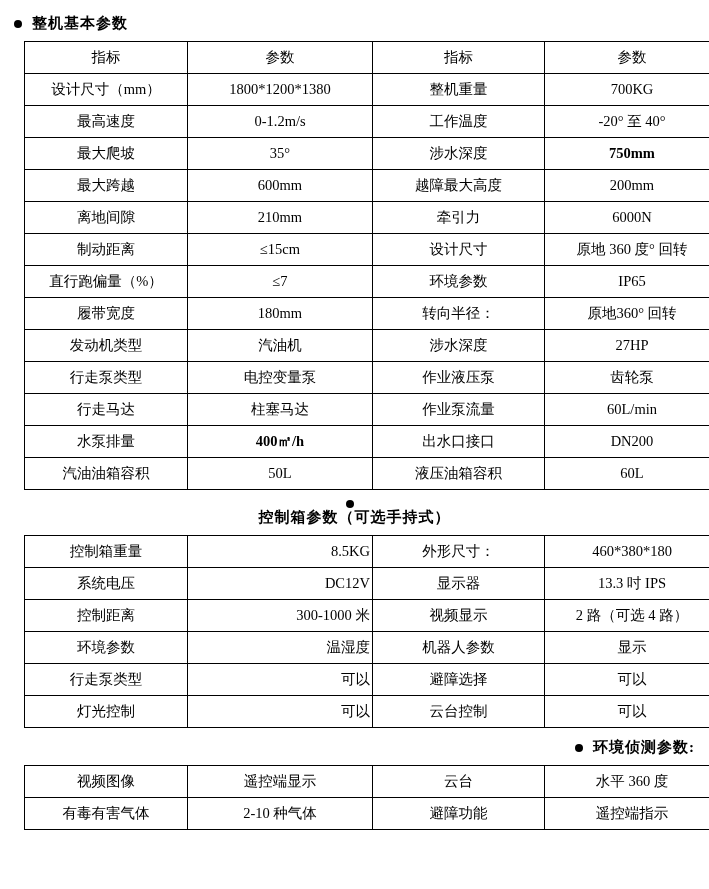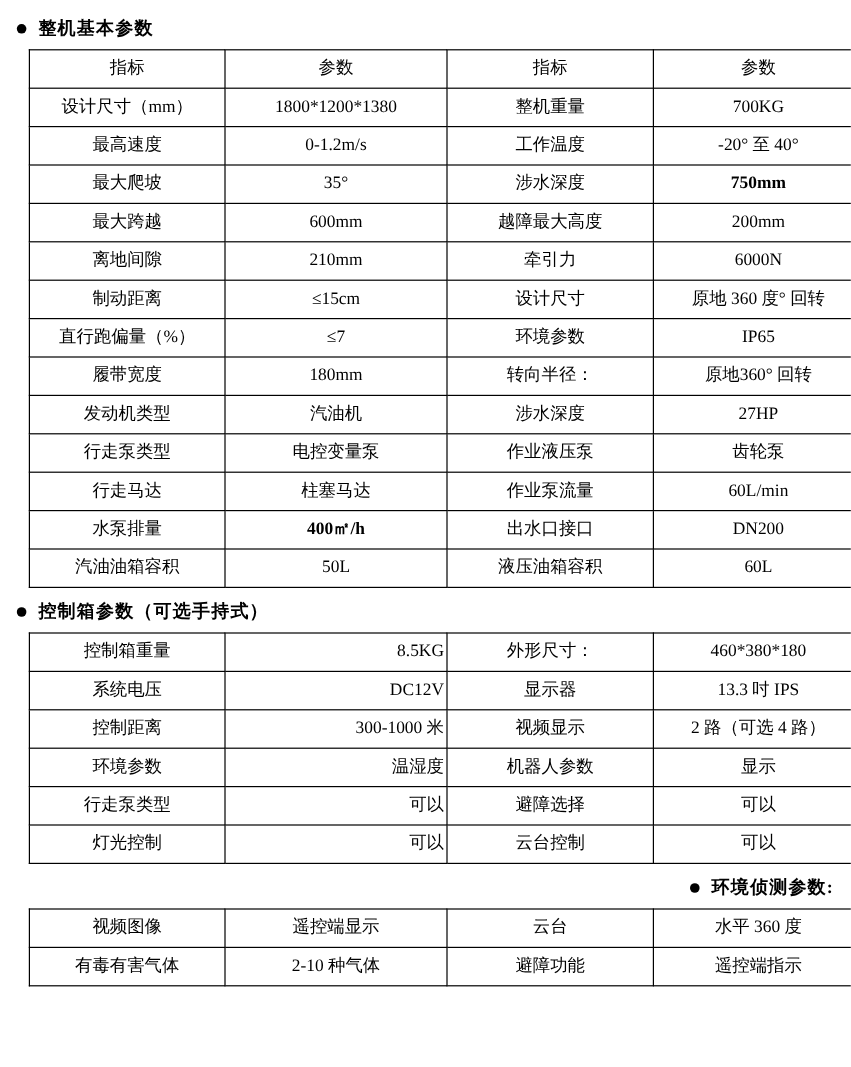--- a/index.html
+++ b/index.html
@@ -69,21 +69,21 @@
   table.spec.t2 td:nth-child(4) { width: 170px; }
 
   table.spec.t3 td:nth-child(1) { width: 158px; }
   table.spec.t3 td:nth-child(2) { width: 180px; }
   table.spec.t3 td:nth-child(3) { width: 167px; }
   table.spec.t3 td:nth-child(4) { width: 170px; }
 
   td.bold-cell {
     font-weight: bold;
   }
-  .heading-2 { margin-top: 10px; }
+  .heading-2 { margin-top: 10px; flex-direction: column; }
   .heading-3 { margin-top: 10px; justify-content: flex-end; }
 </style>
 </head>
 <body>
 
 <div class="page">
 
   <div class="section-heading">
     <span class="bullet"></span>
     <span class="htext">整机基本参数</span>

